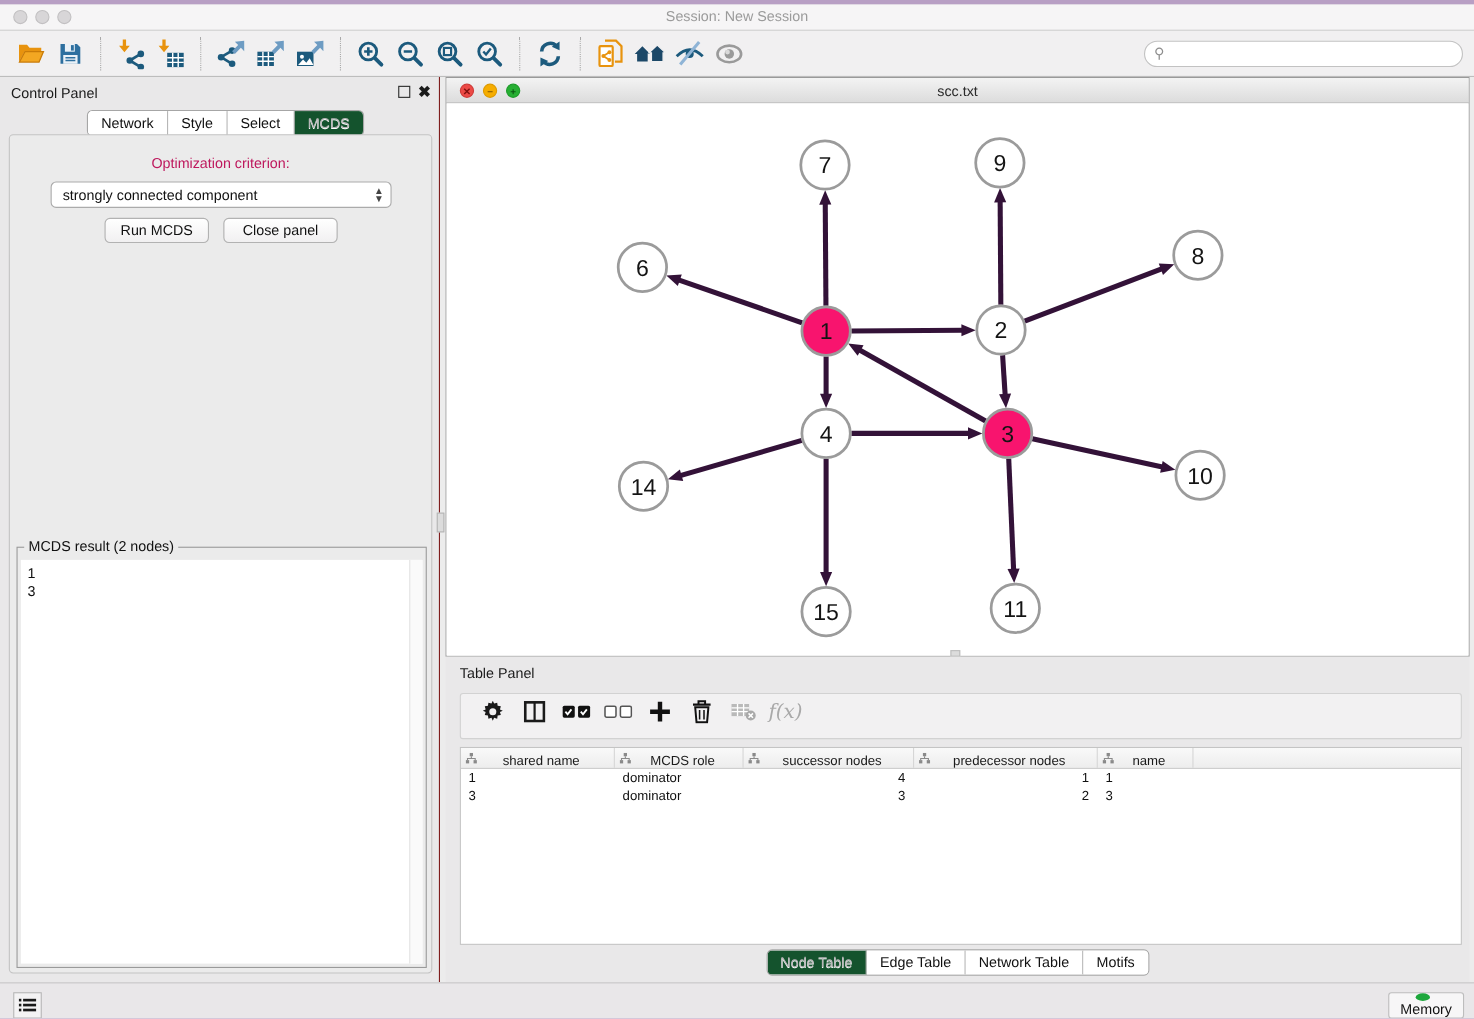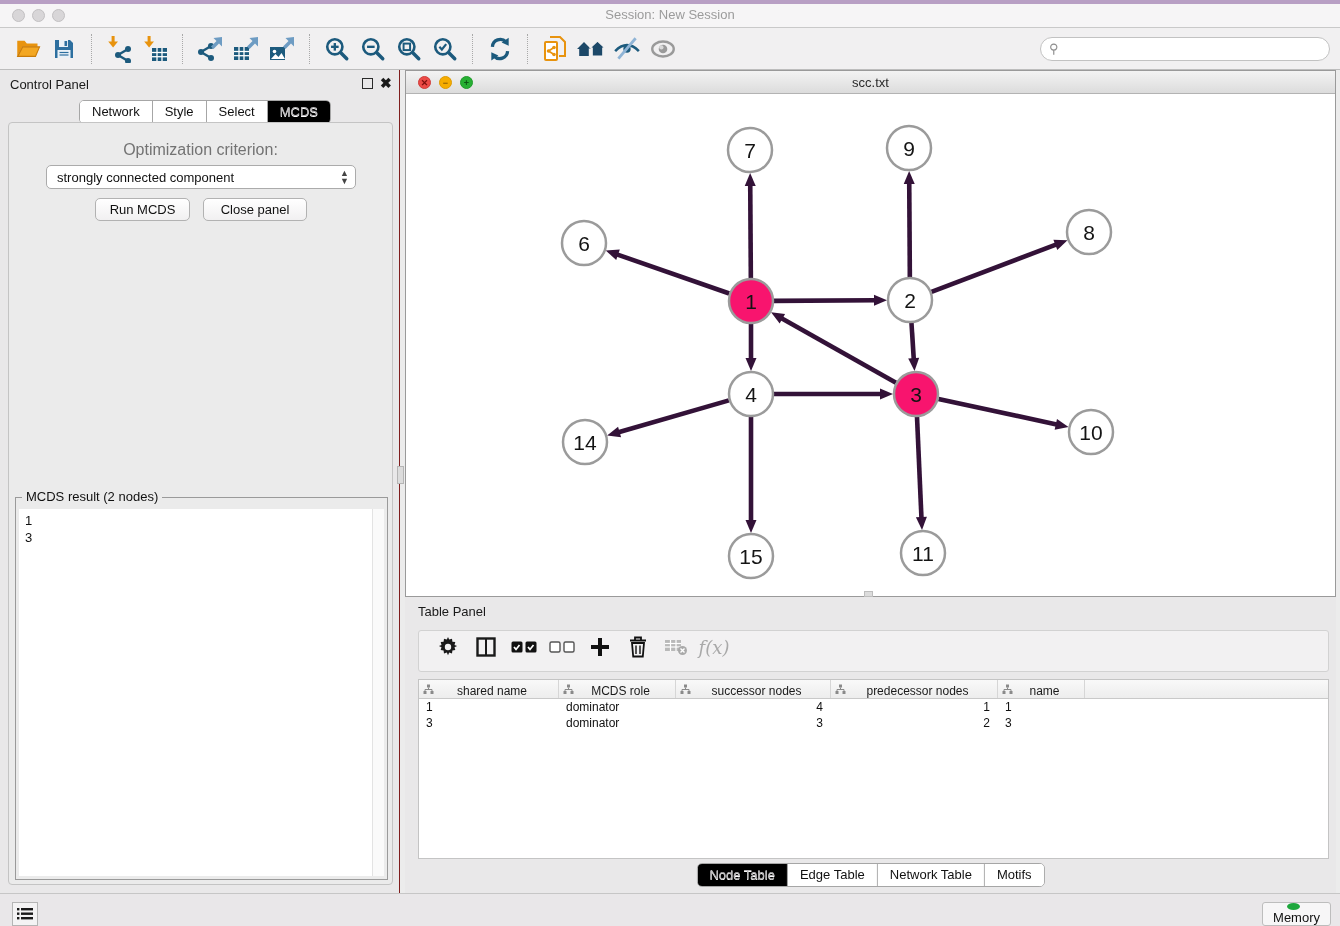--- a/index.html
+++ b/index.html
@@ -20,24 +20,24 @@
   #search-glyph{position:absolute;left:9px;top:4px;color:#8e8e8e;font-size:13px;}
 
   
   #control-panel{position:absolute;left:0;top:66px;width:400px;height:823px;background:#e9e8e9;border-right:1px solid #7f1d1d;}
   #cp-title{position:absolute;left:10px;top:7px;font-size:13px;color:#1a1a1a;}
   .float-icon{position:absolute;top:8px;width:11px;height:11px;border:1.6px solid #2a2a2a;}
   .close-icon{position:absolute;top:5px;font-size:14px;font-weight:bold;color:#1a1a1a;}
   .segbar{position:absolute;display:flex;border:1px solid #a6a6a6;border-radius:5px;overflow:hidden;background:#fff;}
   .seg{padding:3px 12px 4px;font-size:13px;color:#111;background:#fff;border-right:1px solid #a6a6a6;white-space:nowrap;}
   .seg:last-child{border-right:none;}
-  .seg.sel{background:#000000;color:#b7b5b7;text-shadow:0 1px 0 #fff;}
+  .seg.sel{background:#14532d;color:#b7b5b7;text-shadow:0 1px 0 #fff;}
   #cp-tabs{left:79px;top:30px;}
   #cp-body{position:absolute;left:8px;top:52px;width:385px;height:763px;background:#ebebeb;border:1px solid #c4c4c4;border-radius:4px;}
-  #opt-label{position:absolute;left:0;right:0;top:18px;text-align:center;font-size:16px;color:#737373;}
+  #opt-label{position:absolute;left:0;right:0;top:18px;text-align:center;font-size:13px;color:#be185d;}
   #opt-select{position:absolute;left:37px;top:42px;width:310px;height:24px;background:#fff;border:1px solid #ababab;border-radius:5px;font-size:13px;color:#111;display:flex;align-items:center;padding-left:10px;}
   #opt-stepper{position:absolute;right:6px;top:3px;font-size:9px;line-height:8px;color:#444;text-align:center;}
   .cp-btn{position:absolute;top:75px;height:23px;background:linear-gradient(#ffffff,#f1f0f1);border:1px solid #b2b2b2;border-radius:5px;font-size:13px;color:#111;display:flex;align-items:center;justify-content:center;}
   #btn-run{left:86px;width:95px;}
   #btn-close{left:194px;width:104px;}
   #result-group{position:absolute;left:6px;top:374px;width:373px;height:383px;border:1px solid #9a9a9a;}
   #result-legend{position:absolute;left:6px;top:-9px;background:#ebebeb;padding:0 4px;font-size:13px;color:#111;}
   #result-area{position:absolute;left:3px;top:11px;right:3px;bottom:3px;background:#fff;}
   #result-lines{margin:0;padding:3px 6px;font-size:13px;line-height:17px;color:#111;font-family:"Liberation Sans",sans-serif;}
   #result-scroll{position:absolute;right:0;top:0;bottom:0;width:12px;background:#fafafa;border-left:1px solid #e3e3e3;}

